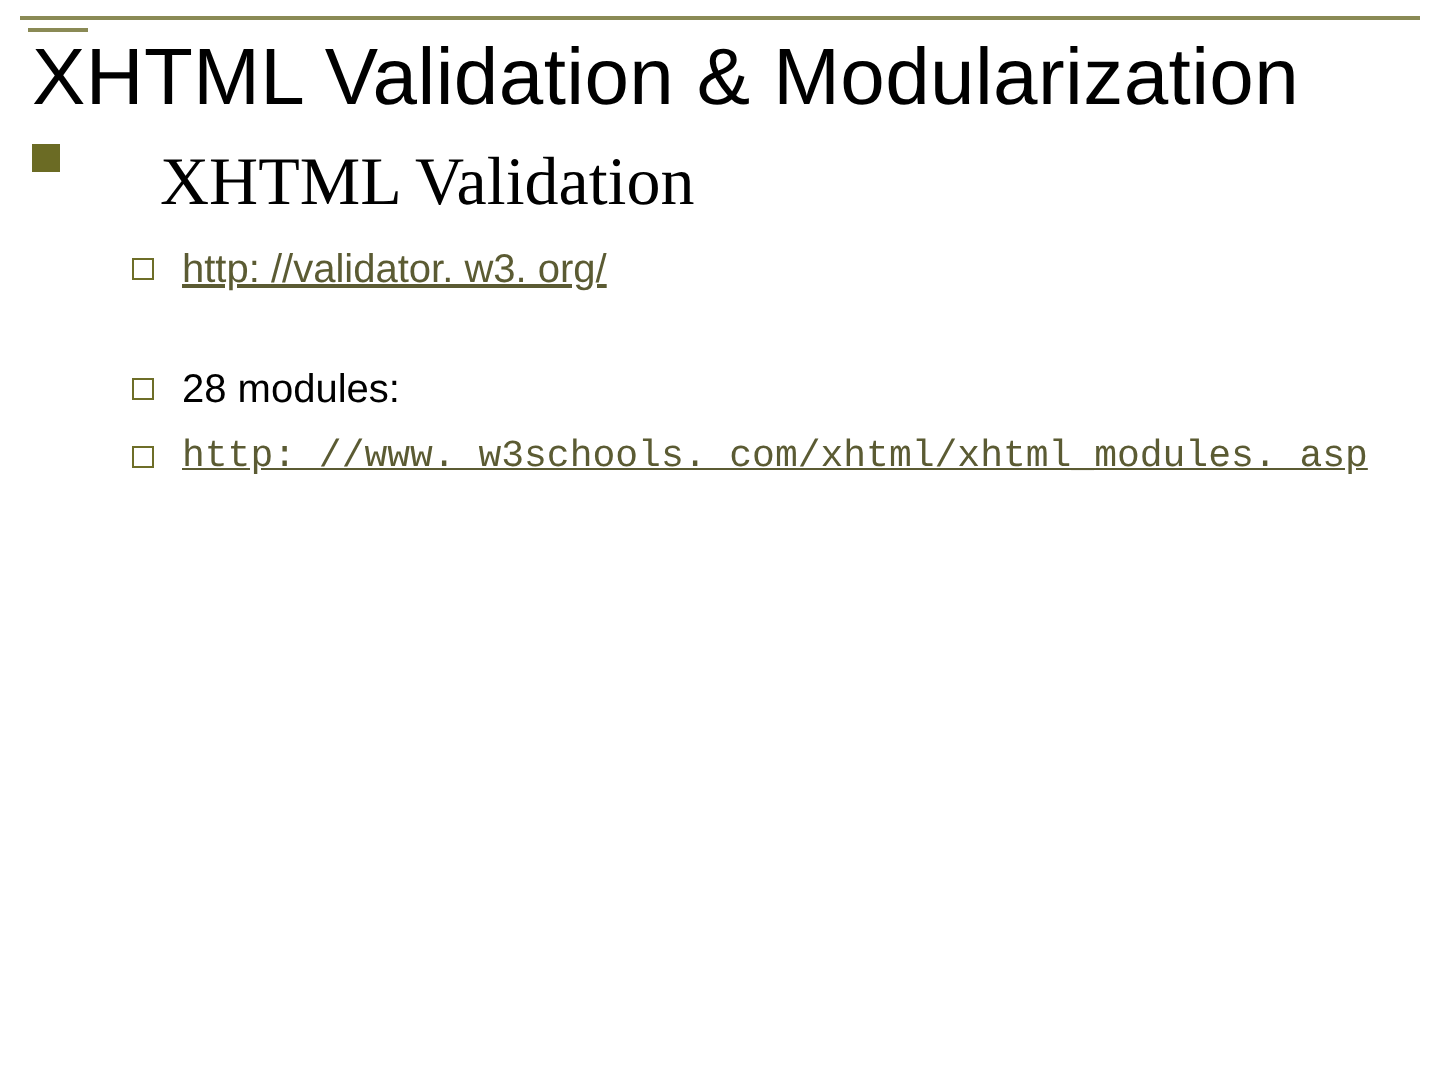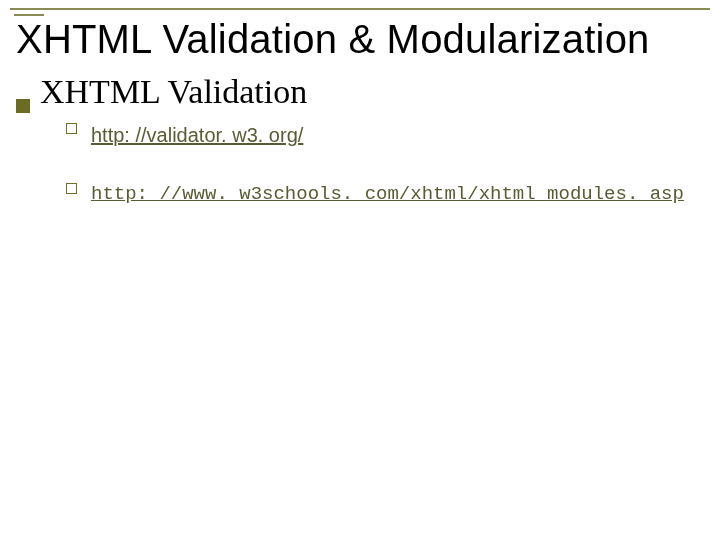--- a/index.html
+++ b/index.html
@@ -39,39 +39,40 @@
     color: #000;
   }
   .body {
     padding-left: 6px;
   }
   .lvl1 {
     margin: 6px 0 8px 0;
   }
   .lvl1-row {
     display: flex;
-    align-items: flex-end;
+    align-items: flex-start;
+    gap: 40px;
   }
   .lvl1 .bullet {
     width: 14px;
     height: 14px;
     background: #6b6b24;
     margin-right: 10px;
     flex: 0 0 auto;
   }
   .lvl1 .text {
     font-family: "Times New Roman", Times, serif;
     font-size: 34px;
     line-height: 1.2;
     color: #000;
   }
   .lvl2 {
     margin: 10px 0 8px 50px;
     display: flex;
-    align-items: flex-start;
+    align-items: center;
   }
   .lvl2 .sq {
     width: 9px;
     height: 9px;
     border: 1px solid #6e6e28;
     margin-right: 14px;
     flex: 0 0 auto;
   }
   .lvl2 .text {
     font-family: Arial, Helvetica, sans-serif;
@@ -112,20 +113,24 @@
           <a href="#" class="link">http: //validator. w3. org/</a>
         </span>
       </div>
     </div>
 
     <div class="spacer"></div>
 
     <div class="lvl1">
       <div class="lvl2">
         <span class="sq"></span>
+        <span class="text">28 modules:</span>
+      </div>
+      <div class="lvl2">
+        <span class="sq"></span>
         <span class="text serif">
           <a href="#" class="link">http: //www. w3schools. com/xhtml/xhtml_modules. asp</a>
         </span>
       </div>
     </div>
 
   </div>
 </div>
 
 </body></html>

